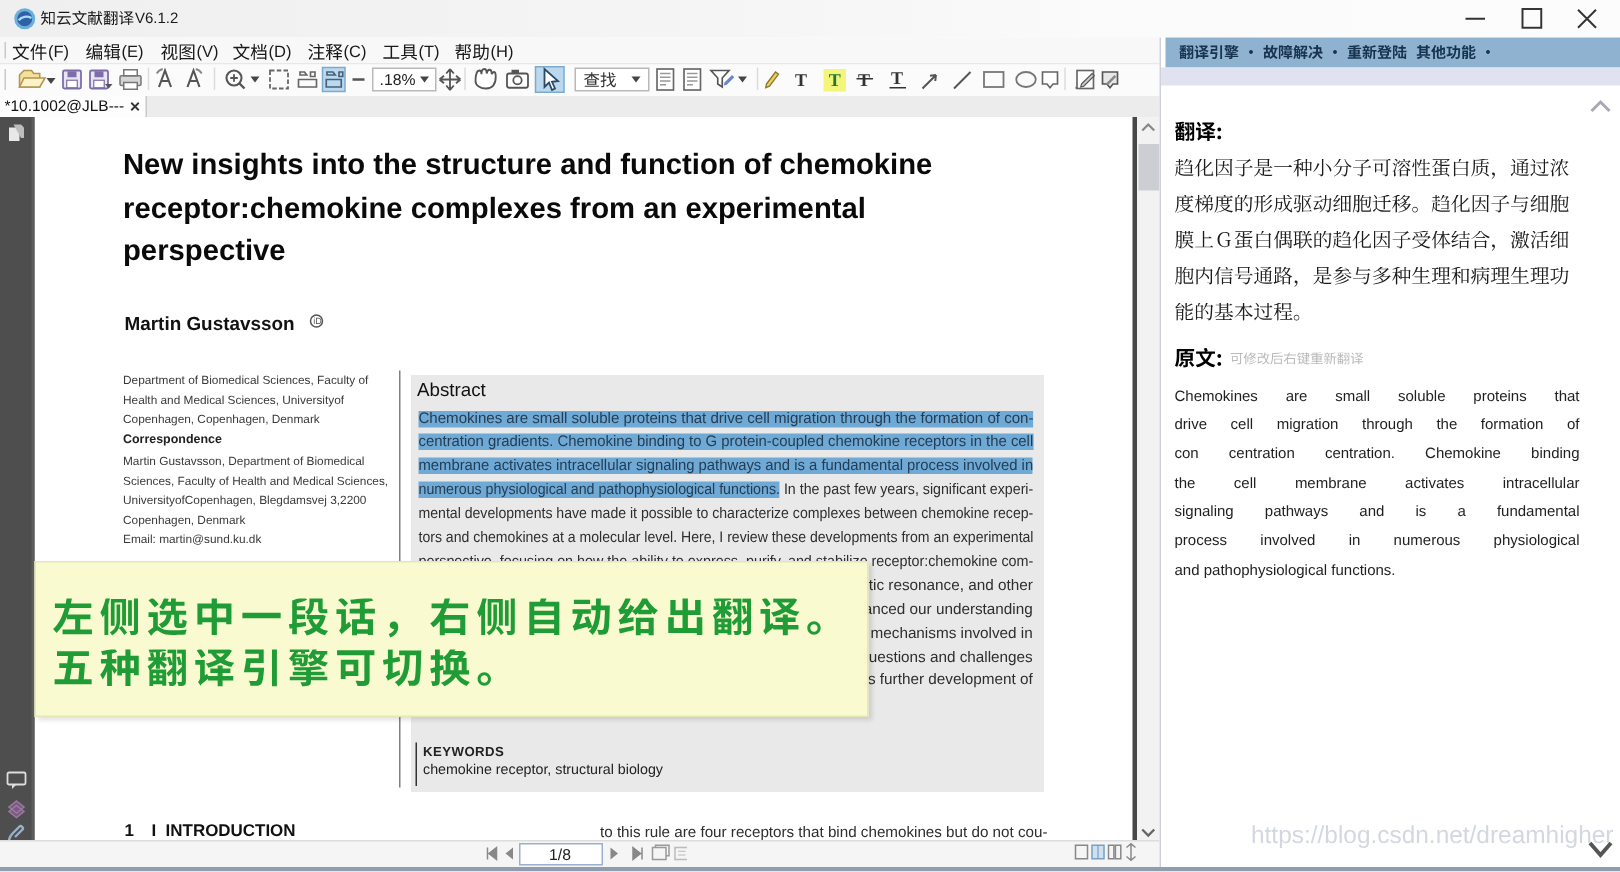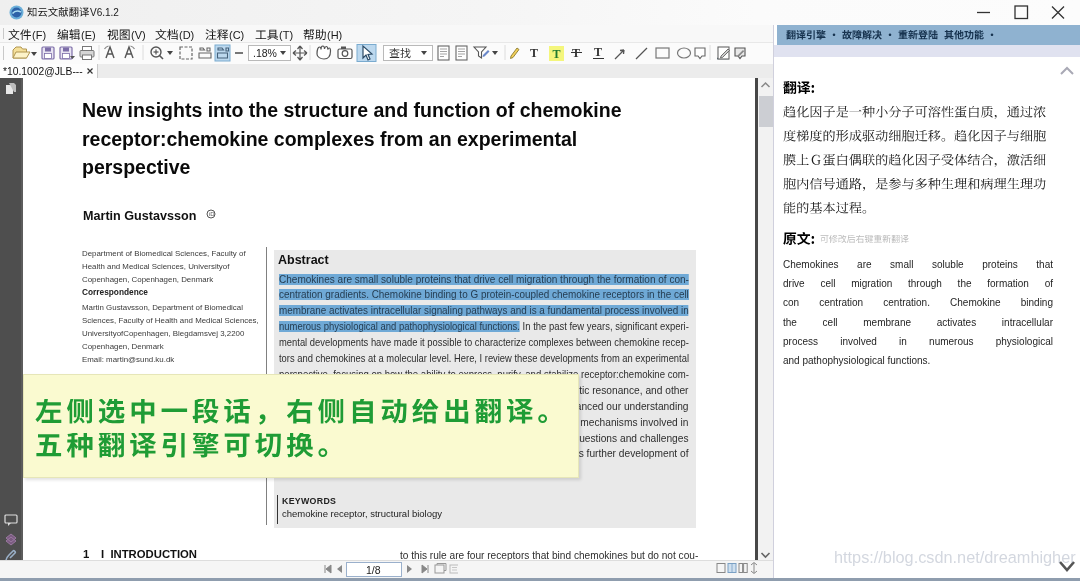--- a/index.html
+++ b/index.html
@@ -185,21 +185,21 @@
 Health and Medical Sciences, Universityof<br>
 Copenhagen, Copenhagen, Denmark<br>
 <span style="display:inline-block;height:15px;vertical-align:top"></span><b style="font-size:8.3px;color:#222">Correspondence</b><br>
 Martin Gustavsson, Department of Biomedical<br>
 Sciences, Faculty of Health and Medical Sciences,<br>
 UniversityofCopenhagen, Blegdamsvej 3,2200<br>
 Copenhagen, Denmark<br>
 Email: martin@sund.ku.dk</div>
 <div class="abs" style="left:266px;top:247px;width:1px;height:278px;background:#808080"></div>
 <div class="abs" style="left:274px;top:250px;width:422px;height:278px;background:#e9e9e9"></div>
-<div class="abs ln" style="left:278px;top:252.5px;font-size:12.5px;font-weight:bold;color:#111">Abstract</div>
+<div class="abs ln" style="left:278px;top:252.5px;font-size:12.5px;font-weight:normal;color:#111">Abstract</div>
 <style>.hl{background:#6fa9d6;color:#253d52}</style>
 <div class="abs" style="left:278.5px;top:271.5px;width:410px;height:195px;font-size:10.2px;line-height:15.2px;color:#2e2e2e">
     <div class="ln" style="position:absolute;left:0;top:0.0px;transform:scaleX(0.985);transform-origin:0 0"><span class="hl">Chemokines are small soluble proteins that drive cell migration through the formation of con-</span></div>
     <div class="ln" style="position:absolute;left:0;top:15.9px;transform:scaleX(0.974);transform-origin:0 0"><span class="hl">centration gradients. Chemokine binding to G protein-coupled chemokine receptors in the cell</span></div>
     <div class="ln" style="position:absolute;left:0;top:31.8px;transform:scaleX(0.97);transform-origin:0 0"><span class="hl">membrane activates intracellular signaling pathways and is a fundamental process involved in</span></div>
     <div class="ln" style="position:absolute;left:0;top:47.7px;transform:scaleX(0.929);transform-origin:0 0"><span class="hl">numerous physiological and pathophysiological functions.</span> In the past few years, significant experi-</div>
     <div class="ln" style="position:absolute;left:0;top:63.6px;transform:scaleX(0.922);transform-origin:0 0">mental developments have made it possible to characterize complexes between chemokine recep-</div>
     <div class="ln" style="position:absolute;left:0;top:79.5px;transform:scaleX(0.92);transform-origin:0 0">tors and chemokines at a molecular level. Here, I review these developments from an experimental</div>
     <div class="ln" style="position:absolute;left:0;top:95.4px;transform:scaleX(0.938);transform-origin:0 0">perspective, focusing on how the ability to express, purify, and stabilize receptor:chemokine com-</div>
     <div class="ln" style="position:absolute;right:0;top:111.3px">plexes for studies by X-ray crystallography, cryo-electron microscopy, nuclear magnetic resonance, and other</div>
@@ -277,15 +277,16 @@
     <path d="M5.7 6.4H10.5V7.3H5.7ZM5.7 4.3H10.5V5.2H5.7ZM9.6 9.6C10.3 10.5 11.4 11.8 11.8 12.5L13.2 11.7C12.7 11.0 11.6 9.8 10.9 8.9ZM4.9 8.9C4.4 9.9 3.5 10.9 2.7 11.6C3.1 11.8 3.8 12.2 4.1 12.5C4.9 11.7 5.8 10.5 6.5 9.5ZM1.5 0.6V4.6C1.5 6.8 1.4 9.8 0.3 11.8C0.7 12.0 1.4 12.4 1.8 12.7C3.0 10.4 3.2 7.0 3.2 4.6V2.1H13.1V0.6ZM7.0 2.1C6.9 2.4 6.7 2.8 6.6 3.1H4.1V8.5H7.3V11.3C7.3 11.5 7.2 11.5 7.0 11.5C6.8 11.5 6.2 11.5 5.6 11.5C5.8 11.9 6.0 12.5 6.0 13.0C7.0 13.0 7.7 12.9 8.3 12.7C8.8 12.5 8.9 12.1 8.9 11.3V8.5H12.2V3.1H8.5L9.0 2.4Z M19.5 0.4C19.8 1.0 20.1 1.8 20.3 2.3H14.4V3.9H16.6C17.3 5.9 18.3 7.6 19.5 8.9C18.1 10.1 16.3 10.8 14.1 11.4C14.5 11.8 15.0 12.5 15.2 12.9C17.4 12.3 19.2 11.4 20.8 10.1C22.2 11.4 24.0 12.3 26.2 12.8C26.4 12.4 26.9 11.7 27.3 11.3C25.2 10.8 23.5 10.0 22.1 8.9C23.3 7.6 24.2 5.9 24.9 3.9H27.0V2.3H21.0L22.2 2.0C22.0 1.4 21.6 0.5 21.3 -0.1ZM20.8 7.8C19.7 6.7 18.9 5.4 18.3 3.9H23.1C22.5 5.5 21.8 6.7 20.8 7.8Z M29.8 6.7C30.6 6.7 31.1 6.1 31.1 5.4C31.1 4.6 30.6 4.0 29.8 4.0C29.1 4.0 28.6 4.6 28.6 5.4C28.6 6.1 29.1 6.7 29.8 6.7ZM29.8 11.9C30.6 11.9 31.1 11.3 31.1 10.6C31.1 9.8 30.6 9.3 29.8 9.3C29.1 9.3 28.6 9.8 28.6 10.6C28.6 11.3 29.1 11.9 29.8 11.9Z" fill="#000"></path>
   </svg>
 <svg style="position:absolute;left:820px;top:235px" width="91" height="13" viewBox="0 0 91 13">
     <path d="M0.5 0.3V1.0H6.7V6.9C6.7 7.1 6.6 7.2 6.4 7.2C6.2 7.2 5.5 7.2 4.7 7.2C4.8 7.4 5.0 7.7 5.0 7.9C5.9 7.9 6.5 7.9 6.9 7.8C7.2 7.7 7.4 7.4 7.4 6.9V1.0H8.5V0.3ZM2.0 2.9H4.4V5.0H2.0ZM1.4 2.3V6.4H2.0V5.6H5.1V2.3Z M15.1 3.7C14.6 4.2 13.7 4.6 12.9 4.9C13.1 5.0 13.2 5.1 13.3 5.3C14.2 5.0 15.1 4.5 15.6 3.9ZM16.0 4.6C15.4 5.3 14.2 5.8 13.1 6.0C13.2 6.2 13.3 6.3 13.4 6.5C14.6 6.1 15.8 5.6 16.5 4.8ZM16.8 5.6C16.0 6.5 14.4 7.1 12.6 7.4C12.7 7.5 12.8 7.7 12.9 7.9C14.8 7.6 16.5 6.9 17.4 5.8ZM11.6 2.2V6.5H12.2V2.2ZM13.8 1.2H16.3C16.0 1.7 15.6 2.1 15.1 2.4C14.5 2.1 14.1 1.6 13.8 1.2ZM13.9 -0.4C13.6 0.6 12.9 1.5 12.2 2.1C12.3 2.2 12.6 2.4 12.7 2.5C13.0 2.3 13.2 2.0 13.5 1.7C13.8 2.0 14.1 2.4 14.5 2.8C13.8 3.1 13.0 3.4 12.2 3.5C12.3 3.7 12.5 3.9 12.5 4.1C13.4 3.9 14.3 3.6 15.1 3.1C15.7 3.5 16.4 3.8 17.2 4.0C17.3 3.8 17.5 3.6 17.6 3.5C16.8 3.3 16.2 3.1 15.6 2.8C16.3 2.3 16.9 1.6 17.2 0.8L16.8 0.6L16.7 0.6H14.2C14.3 0.4 14.4 0.1 14.6 -0.2ZM11.0 -0.3C10.5 1.1 9.8 2.5 9.0 3.4C9.1 3.5 9.3 3.9 9.4 4.1C9.7 3.7 10.0 3.3 10.2 2.9V7.9H10.9V1.7C11.1 1.1 11.4 0.5 11.6 -0.1Z M23.2 1.9H25.0C24.8 3.1 24.5 4.1 24.1 4.9C23.7 4.1 23.3 3.1 23.1 2.0ZM18.4 0.3V0.9H21.0V2.8H18.6V6.3C18.6 6.6 18.4 6.7 18.3 6.8C18.4 7.0 18.5 7.3 18.5 7.5C18.7 7.3 19.1 7.1 21.7 6.1C21.7 6.0 21.6 5.7 21.6 5.5L19.2 6.4V3.5H21.6L21.6 3.6C21.7 3.7 22.0 3.9 22.1 4.1C22.3 3.7 22.5 3.4 22.7 3.0C23.0 3.9 23.3 4.8 23.7 5.6C23.2 6.3 22.4 6.9 21.5 7.3C21.6 7.5 21.8 7.8 21.9 8.0C22.8 7.5 23.5 6.9 24.1 6.2C24.6 6.9 25.2 7.5 26.0 7.9C26.1 7.7 26.3 7.4 26.5 7.3C25.7 6.9 25.0 6.4 24.5 5.6C25.1 4.6 25.5 3.4 25.7 1.9H26.3V1.3H23.4C23.5 0.8 23.7 0.3 23.8 -0.2L23.1 -0.4C22.8 1.1 22.3 2.5 21.6 3.5V0.3Z M28.0 0.5V2.8C28.0 4.2 27.9 6.1 26.9 7.5C27.1 7.6 27.4 7.8 27.5 7.9C28.5 6.5 28.7 4.3 28.7 2.8H35.2V2.1H28.7V1.0C30.8 0.9 33.0 0.6 34.6 0.3L34.0 -0.3C32.7 0.1 30.1 0.3 28.0 0.5ZM29.5 4.1V7.9H30.1V7.5H33.9V7.9H34.6V4.1ZM30.1 6.8V4.7H33.9V6.8Z M39.3 -0.4C39.1 0.2 39.0 0.8 38.8 1.3H36.1V2.0H38.6C38.0 3.4 37.1 4.7 35.8 5.6C36.0 5.7 36.2 6.0 36.3 6.1C36.9 5.7 37.5 5.1 38.0 4.5V7.9H38.6V7.4H42.6V7.9H43.3V3.7H38.5C38.8 3.2 39.1 2.6 39.3 2.0H44.0V1.3H39.5C39.7 0.8 39.8 0.3 40.0 -0.2ZM38.6 6.8V4.4H42.6V6.8Z M44.9 4.1V4.7H45.9V6.5C45.9 6.9 45.6 7.2 45.5 7.3C45.6 7.4 45.8 7.7 45.9 7.8C46.0 7.6 46.2 7.5 47.6 6.5C47.5 6.4 47.4 6.2 47.4 6.0L46.5 6.6V4.7H47.5V4.1H46.5V2.9H47.4V2.3H45.3C45.5 2.0 45.7 1.6 45.9 1.3H47.5V0.6H46.1C46.3 0.4 46.4 0.1 46.4 -0.2L45.9 -0.4C45.6 0.5 45.2 1.4 44.7 2.0C44.8 2.1 45.0 2.4 45.1 2.5L45.3 2.3V2.9H45.9V4.1ZM49.7 0.4V0.8H50.7V1.6H49.4V2.1H50.7V2.8H49.7V3.3H50.7V4.0H49.6V4.5H50.7V5.3H49.4V5.8H50.7V6.9H51.3V5.8H52.9V5.3H51.3V4.5H52.7V4.0H51.3V3.3H52.6V2.1H53.1V1.6H52.6V0.4H51.3V-0.3H50.7V0.4ZM51.3 2.1H52.1V2.8H51.3ZM51.3 1.6V0.8H52.1V1.6ZM47.8 3.5C47.8 3.5 47.8 3.4 47.9 3.4H48.8C48.8 4.1 48.7 4.7 48.5 5.3C48.4 5.0 48.2 4.6 48.1 4.2L47.7 4.4C47.8 5.0 48.0 5.5 48.3 6.0C48.0 6.7 47.6 7.2 47.1 7.5C47.2 7.6 47.3 7.8 47.4 8.0C47.9 7.6 48.3 7.1 48.6 6.5C49.4 7.6 50.5 7.8 51.7 7.8H52.9C53.0 7.6 53.0 7.4 53.1 7.2C52.8 7.2 52.0 7.2 51.8 7.2C50.7 7.2 49.6 7.0 48.9 5.9C49.1 5.1 49.3 4.1 49.4 2.8L49.1 2.8L49.0 2.8H48.4C48.8 2.1 49.2 1.2 49.5 0.3L49.1 0.1L48.9 0.2H47.6V0.8H48.7C48.4 1.6 48.1 2.3 48.0 2.5C47.8 2.8 47.6 3.0 47.5 3.1C47.6 3.2 47.7 3.4 47.8 3.5Z M54.8 2.3V5.1H57.5V5.8H54.5V6.3H57.5V7.1H53.8V7.6H61.9V7.1H58.2V6.3H61.3V5.8H58.2V5.1H61.0V2.3H58.2V1.8H61.8V1.2H58.2V0.5C59.2 0.5 60.2 0.4 61.0 0.2L60.6 -0.3C59.2 -0.1 56.6 0.1 54.5 0.2C54.6 0.3 54.7 0.5 54.7 0.7C55.6 0.7 56.5 0.6 57.5 0.6V1.2H53.9V1.8H57.5V2.3ZM55.4 4.0H57.5V4.6H55.4ZM58.2 4.0H60.3V4.6H58.2ZM55.4 2.8H57.5V3.5H55.4ZM58.2 2.8H60.3V3.5H58.2Z M65.5 5.3C65.8 5.7 66.1 6.3 66.2 6.7L66.7 6.5C66.6 6.1 66.2 5.5 65.9 5.0ZM63.5 5.1C63.3 5.6 63.0 6.2 62.6 6.6C62.8 6.7 63.0 6.8 63.1 6.9C63.4 6.5 63.8 5.9 64.0 5.2ZM67.2 0.5V3.6C67.2 4.8 67.2 6.3 66.4 7.4C66.5 7.5 66.8 7.7 66.9 7.8C67.7 6.7 67.9 4.9 67.9 3.6V3.3H69.2V7.9H69.9V3.3H70.9V2.7H67.9V1.0C68.8 0.8 69.8 0.6 70.6 0.3L70.0 -0.2C69.4 0.1 68.2 0.3 67.2 0.5ZM64.2 -0.2C64.3 0.0 64.5 0.3 64.6 0.6H62.8V1.2H66.8V0.6H65.3C65.2 0.3 65.0 -0.1 64.8 -0.4ZM65.6 1.2C65.5 1.6 65.3 2.2 65.2 2.6H62.7V3.2H64.5V4.1H62.7V4.7H64.5V7.0C64.5 7.1 64.5 7.2 64.4 7.2C64.3 7.2 64.0 7.2 63.7 7.2C63.8 7.3 63.9 7.6 63.9 7.7C64.3 7.7 64.7 7.7 64.9 7.6C65.1 7.5 65.1 7.4 65.1 7.0V4.7H66.8V4.1H65.1V3.2H66.9V2.6H65.8C65.9 2.3 66.1 1.8 66.3 1.3ZM63.4 1.3C63.6 1.7 63.7 2.3 63.7 2.6L64.3 2.5C64.3 2.1 64.1 1.6 63.9 1.2Z M75.7 1.7C76.0 2.2 76.2 3.0 76.3 3.5L76.8 3.3C76.7 2.9 76.4 2.1 76.2 1.5ZM77.8 1.6C78.0 2.2 78.3 3.0 78.3 3.4L78.8 3.3C78.7 2.8 78.5 2.1 78.2 1.5ZM74.8 0.6C74.7 0.9 74.4 1.4 74.3 1.8H74.0V0.4C74.5 0.4 75.0 0.3 75.5 0.2L75.1 -0.3C74.3 -0.1 72.8 0.1 71.6 0.1C71.7 0.3 71.8 0.5 71.8 0.6C72.3 0.6 72.9 0.5 73.4 0.5V1.8H71.6V2.3H73.2C72.7 2.9 72.0 3.6 71.5 3.9C71.6 4.1 71.7 4.3 71.8 4.5L71.9 4.4V7.9H72.4V7.4H74.8V7.8H75.4V4.3H72.0C72.5 3.9 73.0 3.4 73.4 2.8V4.2H74.0V2.8C74.4 3.2 75.0 3.7 75.3 4.0L75.6 3.5C75.4 3.3 74.5 2.6 74.1 2.3H75.5V1.8H74.8C75.0 1.5 75.1 1.1 75.3 0.7ZM72.1 0.8C72.2 1.1 72.3 1.5 72.4 1.8L72.9 1.6C72.8 1.4 72.7 1.0 72.5 0.7ZM73.4 6.1V6.9H72.4V6.1ZM73.9 6.1H74.8V6.9H73.9ZM73.4 5.6H72.4V4.9H73.4ZM73.9 5.6V4.9H74.8V5.6ZM75.6 5.4 75.9 5.9C76.2 5.5 76.6 5.1 77.0 4.7V7.1C77.0 7.3 76.9 7.3 76.8 7.3C76.7 7.3 76.4 7.3 76.1 7.3C76.2 7.5 76.2 7.7 76.2 7.9C76.7 7.9 77.1 7.9 77.3 7.8C77.5 7.7 77.5 7.5 77.5 7.1V0.1H75.8V0.6H77.0V3.9C76.5 4.5 75.9 5.1 75.6 5.4ZM77.6 5.3 78.0 5.8C78.3 5.5 78.6 5.1 79.0 4.7V7.1C79.0 7.3 78.9 7.3 78.8 7.3C78.7 7.3 78.4 7.3 78.0 7.3C78.1 7.4 78.2 7.7 78.2 7.9C78.7 7.9 79.0 7.9 79.2 7.8C79.5 7.7 79.5 7.5 79.5 7.1V0.1H77.7V0.6H79.0V3.9C78.5 4.5 78.0 5.0 77.6 5.3Z M81.0 0.2C81.3 0.7 81.8 1.3 82.0 1.7L82.6 1.4C82.3 0.9 81.9 0.3 81.5 -0.2ZM85.5 3.5V4.3H83.8V4.9H85.5V5.9H83.3V6.1L83.1 5.8L82.4 6.3V2.5H80.5V3.1H81.7V6.3C81.7 6.8 81.5 7.1 81.3 7.2C81.4 7.3 81.6 7.6 81.7 7.7C81.8 7.5 82.0 7.4 83.3 6.4V6.5H85.5V7.9H86.2V6.5H88.6V5.9H86.2V4.9H88.0V4.3H86.2V3.5ZM87.3 0.7C86.9 1.2 86.5 1.6 85.9 2.0C85.4 1.6 85.0 1.2 84.7 0.7ZM83.4 0.1V0.7H84.0C84.4 1.3 84.8 1.9 85.4 2.3C84.6 2.8 83.8 3.1 82.9 3.3C83.1 3.5 83.2 3.7 83.3 3.9C84.2 3.6 85.1 3.3 85.9 2.7C86.6 3.2 87.5 3.6 88.4 3.8C88.5 3.6 88.7 3.4 88.8 3.2C88.0 3.1 87.2 2.8 86.5 2.4C87.2 1.8 87.8 1.1 88.2 0.3L87.8 0.1L87.7 0.1Z" fill="#b9b9b9"></path>
   </svg>
 <div class="abs" style="left:783px;top:254.8px;width:270px;font-size:10px;color:#1f1f1f;line-height:19.3px">
     <div class="j" style="height:19.3px">Chemokines are small soluble proteins that</div>
     <div class="j" style="height:19.3px">drive cell migration through the formation of</div>
     <div class="j" style="height:19.3px">con centration centration. Chemokine binding</div>
     <div class="j" style="height:19.3px">the cell membrane activates intracellular</div>
+    <div class="j" style="height:19.3px">signaling pathways and is a fundamental</div>
     <div class="j" style="height:19.3px">process involved in numerous physiological</div>
     <div class="ln" style="height:19.3px">and pathophysiological functions.</div>
   </div>
 <div class="abs ln" style="left:834px;top:548px;font-size:16.3px;color:rgba(140,150,170,0.38)">https://blog.csdn.net/dreamhigher</div>
 </body></html>

